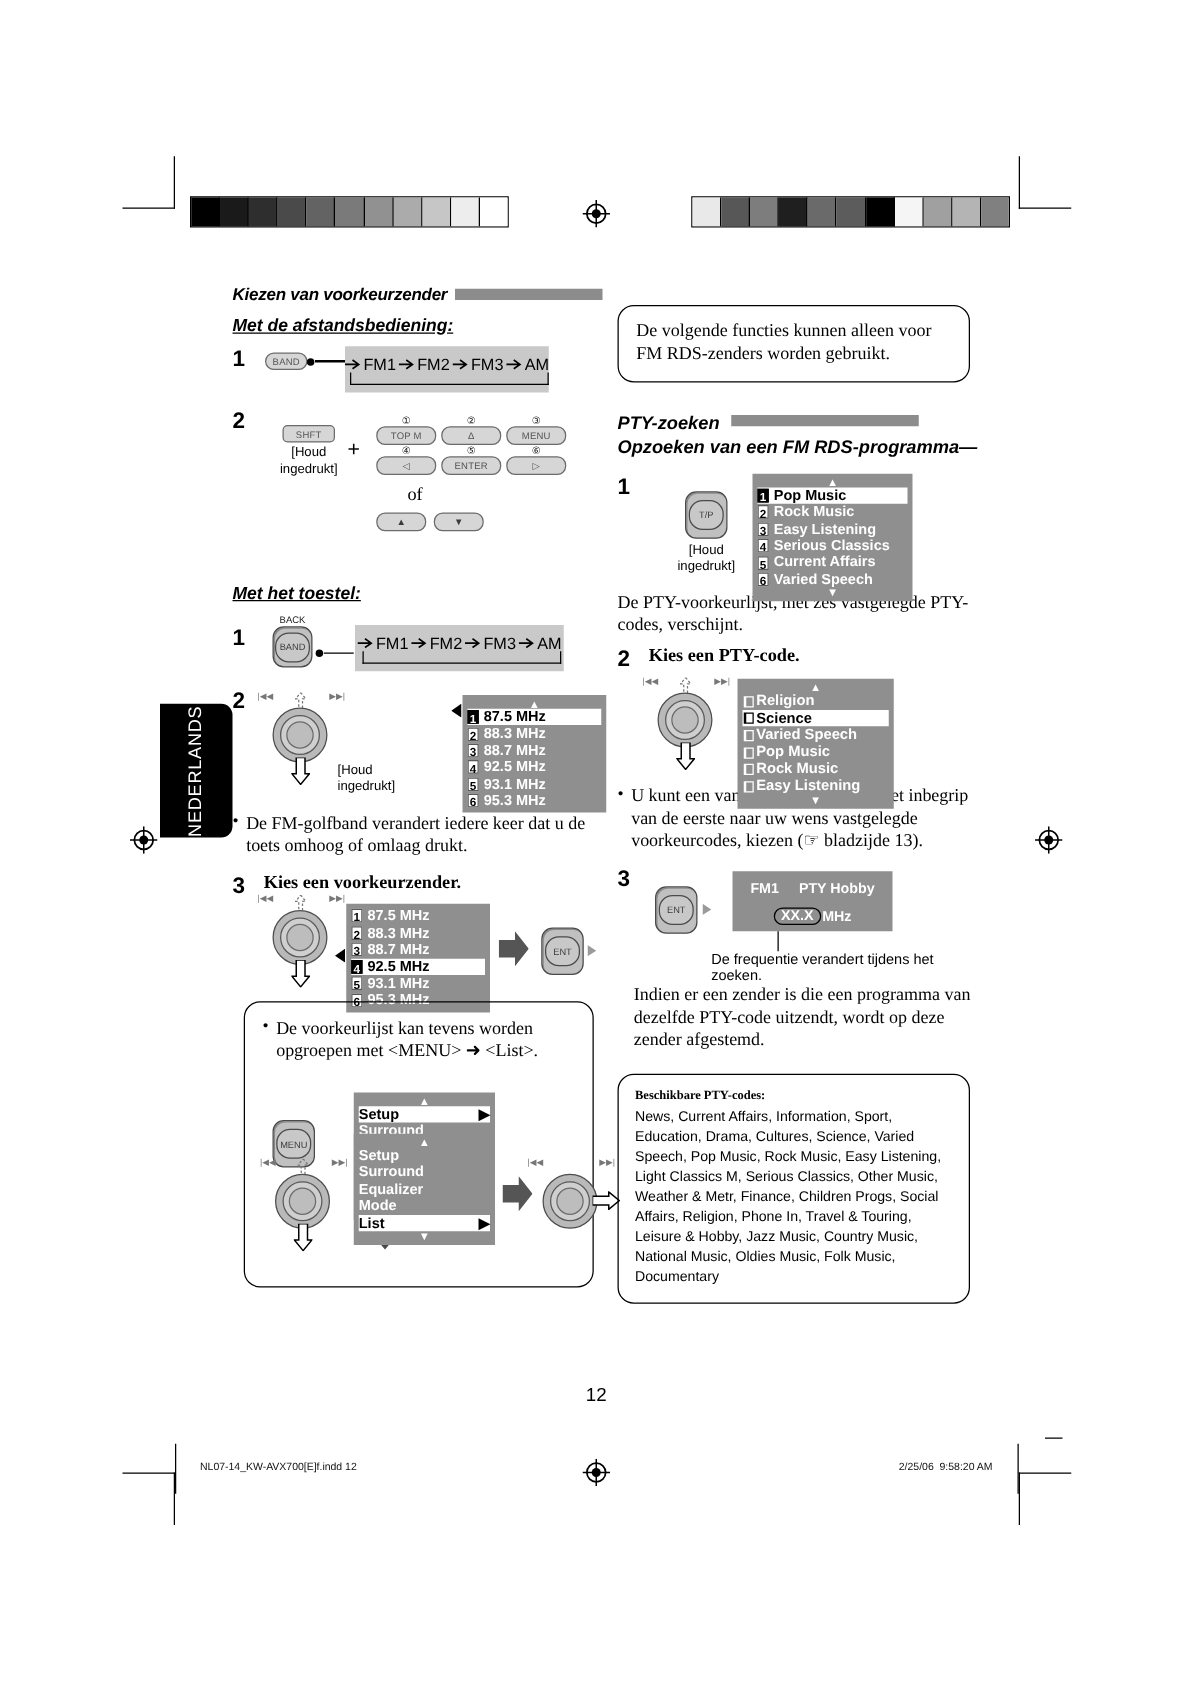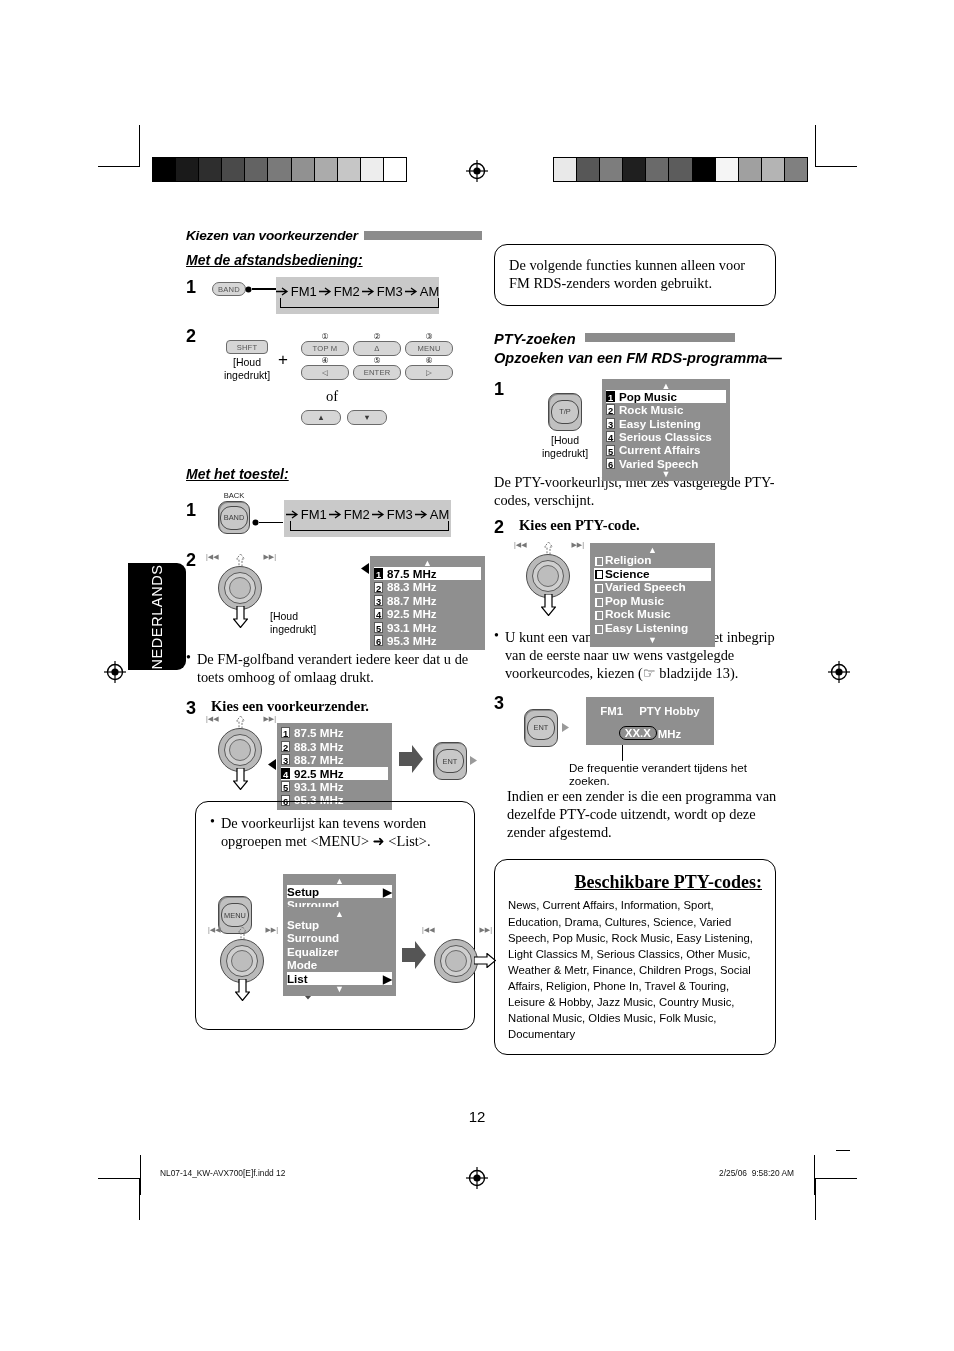--- a/index.html
+++ b/index.html
@@ -91,21 +91,21 @@
   .dashup{position:absolute;left:18px;top:-12px;width:9px;height:13px;}
   .dnarrow{position:absolute;left:15px;top:40px;width:15px;height:22px;}
   .rtarrow{position:absolute;left:40px;top:14px;width:22px;height:15px;}
 
   .fatarrow{width:24px;height:28px;}
 
   
   .callout{border:1.6px solid #000;border-radius:13px;box-sizing:border-box;}
 
   .ptybox{font-family:"Liberation Sans",sans-serif;font-size:11.3px;line-height:1.42;}
-  .ptybox .ttl{font-family:"Liberation Serif",serif;font-weight:bold;font-size:18px;text-decoration:underline;text-align:right;}
+  .ptybox .ttl{font-family:"Liberation Serif",serif;font-weight:bold;font-size:10px;}
 
   .pageno{position:absolute;left:0;right:0;top:1108px;text-align:center;
           font-family:"Liberation Sans",sans-serif;font-size:15px;}
   .foot{position:absolute;top:1168px;font-family:"Liberation Sans",sans-serif;font-size:8.4px;color:#111;}
   .footL{left:160px;} .footR{right:160px;}
   .footrule{position:absolute;background:#000;width:1px;}
 </style>
 </head>
 <body>
 

